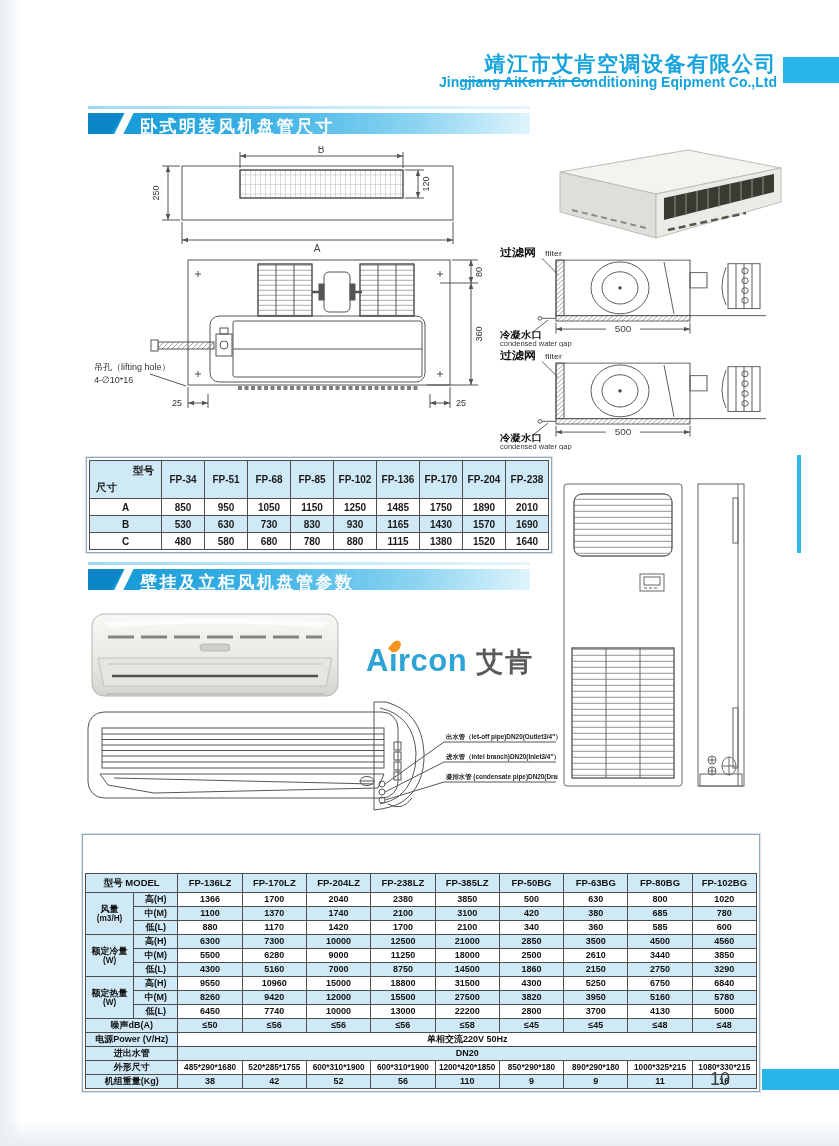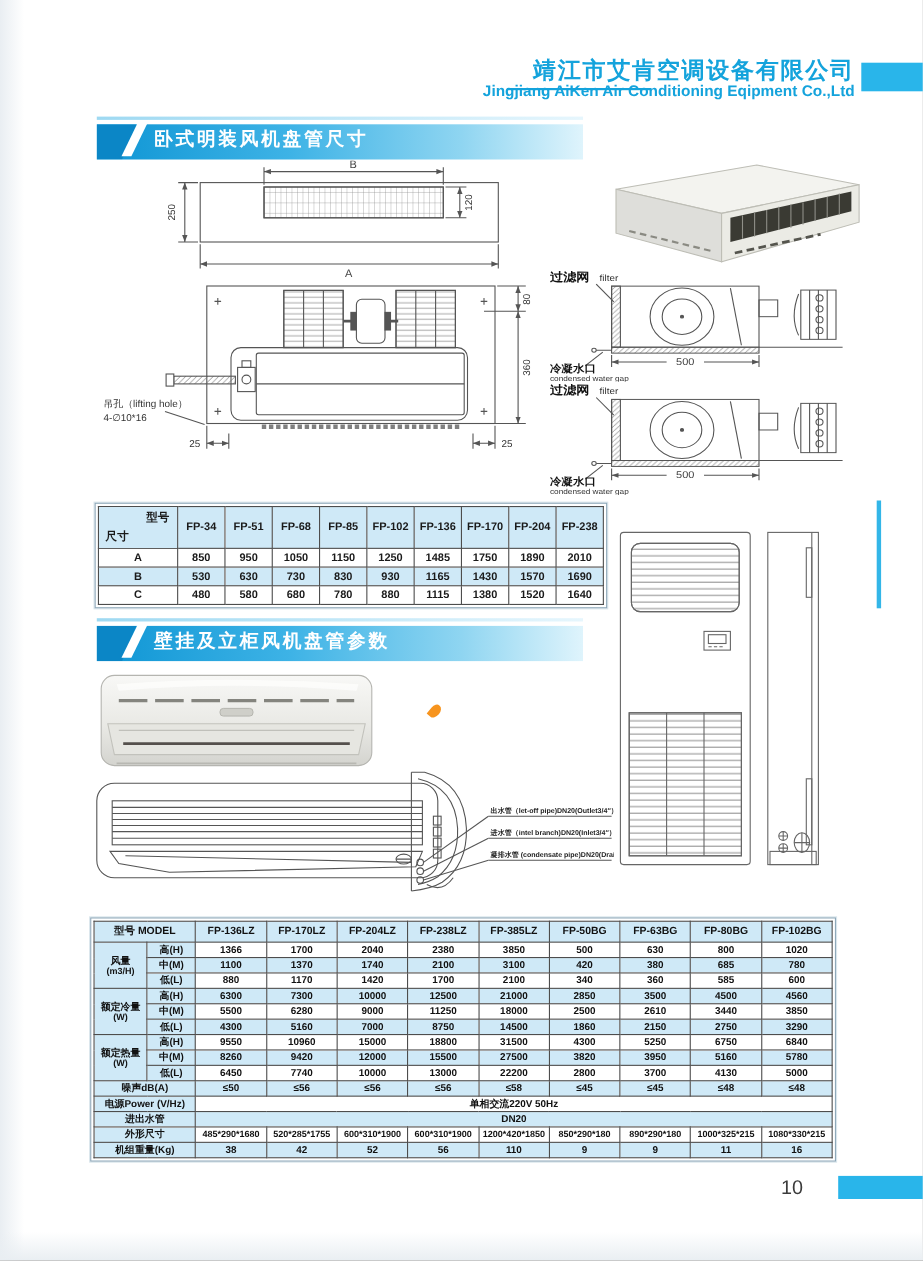--- a/index.html
+++ b/index.html
@@ -11,21 +11,21 @@
 
   
   .company-cn{position:absolute;top:50px;right:62px;font-size:21px;font-weight:bold;color:#14a3dc;letter-spacing:1.5px;white-space:nowrap;}
   .header-line{position:absolute;top:80px;right:248px;width:130px;height:2px;background:#14a3dc;}
   .company-en{position:absolute;top:74px;right:62px;font-size:14px;font-weight:bold;color:#14a3dc;white-space:nowrap;}
   .accent-block{position:absolute;background:#29b5ea;}
   .accent-block.top{top:57px;right:0;width:56px;height:26px;}
   .accent-block.bottom{top:1069px;right:0;width:77px;height:21px;}
 
   
-  .banner{position:absolute;left:88px;width:442px;height:32px;
+  .banner{position:absolute;left:88px;width:442px;height:21px;
           background:linear-gradient(90deg,#0e95d4 0%,#3eb3e6 40%,#8fd5f1 75%,#dff4fc 100%);}
   .banner::after{content:"";position:absolute;left:0;right:0;top:-7px;height:3px;
           background:linear-gradient(90deg,#9ed9f2,#e6f6fd);}
   .banner1{top:113px;}
   .banner2{top:569px;}
   .banner-left{position:absolute;left:0;top:0;bottom:0;width:36px;background:#0b86c6;
           clip-path:polygon(0 0,100% 0,calc(100% - 13px) 100%,0 100%);}
   .banner-slash{position:absolute;left:30px;top:-2px;width:9px;height:31px;background:#ffffff;transform:skewX(-26deg);}
   .banner-text{position:absolute;left:52px;top:0;line-height:27px;font-size:17px;font-weight:bold;color:#ffffff;letter-spacing:2.5px;white-space:nowrap;}
 
@@ -64,21 +64,21 @@
         font-weight:bold;white-space:nowrap;overflow:hidden;}
   .dim{width:457px;}
   .dim tr{height:17px;}
   .dim tr.hrow{height:38px;}
   .dim td,.dim th{font-size:10px;color:#1a1a1a;}
   .dim tr.b td,.dim tr.b th{background:#cfe9f7;}
   .dim tr.w td{background:#ffffff;}
   .diag{position:relative;background-image:linear-gradient(to bottom right,transparent calc(50% - 0.6px),#555 calc(50% - 0.6px),#555 calc(50% + 0.6px),transparent calc(50% + 0.6px));background-color:#cfe9f7;}
   .diag .corner-top{position:absolute;top:3px;right:7px;font-size:10.5px;}
   .diag .corner-bot{position:absolute;bottom:3px;left:6px;font-size:10.5px;}
-  .spec{width:672px;}
+  .spec{width:672px;margin-top:36px;}
   .spec td,.spec th{font-size:9px;height:13px;line-height:1.15;color:#111;}
   .spec tr.hdr th{height:18px;font-size:9.5px;}
   .spec th{background:#cfe9f7;}
   .spec tr.b td{background:#cfe9f7;}
   .spec tr.w td{background:#ffffff;}
   .spec td.dims{font-size:8.2px;}
   .spec th.grp div:last-child{font-size:8.2px;font-weight:bold;}
   .accent-bar{position:absolute;left:797px;top:455px;width:4px;height:98px;background:#33b6e8;}
 
   
@@ -369,20 +369,24 @@
       <rect x="4" y="4" width="310" height="86" rx="16"></rect>
       <rect x="18" y="20" width="282" height="40"></rect>
       <path d="M18 26H300M18 31.5H300M18 37H300M18 42.5H300M18 48H300M18 54H300"></path>
       <path d="M16 66H300L294 80L70 85L24 77Z"></path>
       <path d="M30 70L290 76"></path>
       <ellipse cx="283" cy="73" rx="7" ry="4.5"></ellipse>
       <line x1="276" y1="73" x2="290" y2="73"></line>
     </g>
   </svg>
 
+  <div class="logo">
+    <span class="logo-latin">Aircon</span>
+    <span class="logo-cn">艾肯</span>
+  </div>
   <div class="logo-drop"></div>
 
   <svg class="svg-abs pf" viewBox="0 0 200 118">
     <g stroke="#555" fill="none" stroke-width="1">
       <path d="M16 4L16 112M16 4L28 4Q64 14 66 55Q67 88 44 104Q34 110 16 112"></path>
       <path d="M22 10Q56 18 58 55Q59 84 40 99Q32 104 22 106"></path>
       <rect x="36" y="44" width="7" height="8"></rect>
         <rect x="36" y="54" width="7" height="8"></rect>
       <rect x="36" y="64" width="7" height="8"></rect>
         <rect x="36" y="74" width="7" height="8"></rect>

